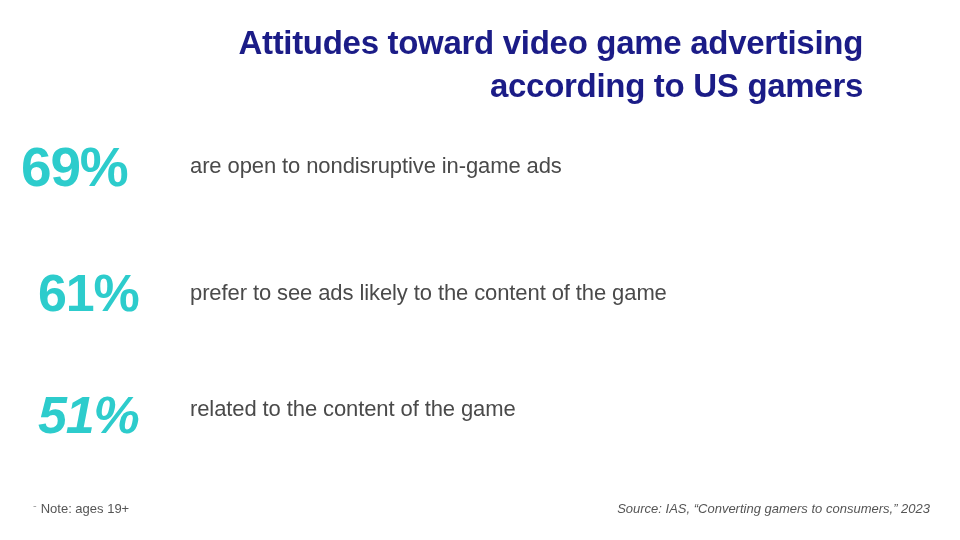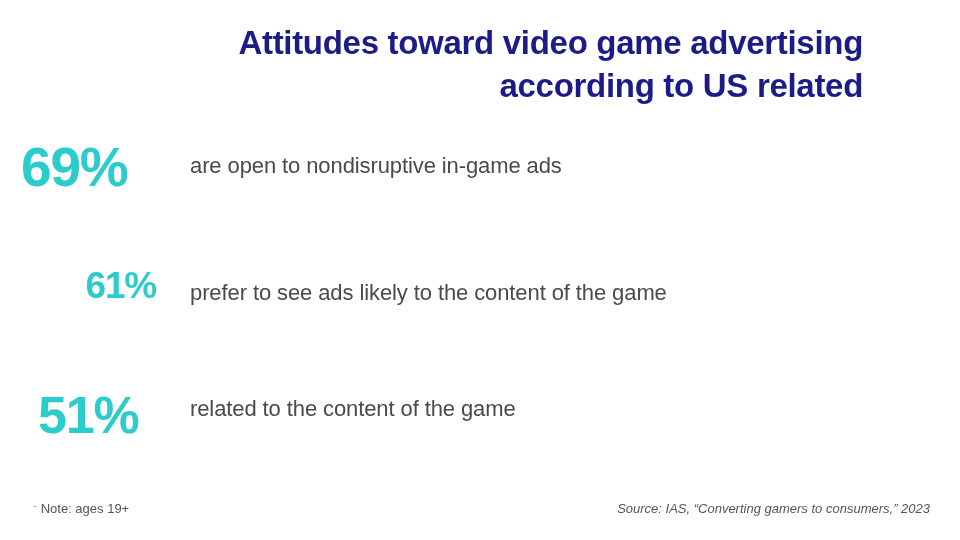--- a/index.html
+++ b/index.html
@@ -64,29 +64,30 @@
     white-space: nowrap;
   }
   .r1 .stat-value {
     width: 156px;
     padding-left: 21px;
     box-sizing: border-box;
     font-size: 55px;
   }
   .r2 .stat-value {
     width: 156px;
+    padding-left: 38px;
     box-sizing: border-box;
-    font-size: 37px;
-    text-align: right;
+    font-size: 52px;
   }
   .r3 .stat-value {
     width: 156px;
     padding-left: 38px;
     box-sizing: border-box;
     font-size: 52px;
+    font-style: italic;
   }
 
   .stat-desc {
     color: #4A4A4A;
     font-size: 22px;
     line-height: 1.33;
     font-weight: 400;
     padding-left: 34px;
     max-width: 730px;
     letter-spacing: -0.1px;
@@ -126,21 +127,21 @@
     margin-left: 40px;
   }
 </style>
 </head>
 <body>
 
 <div class="slide">
 
   <div class="title">
     <span class="title-line">Attitudes toward video game advertising</span>
-    <span class="title-line">according to US related</span>
+    <span class="title-line">according to US gamers</span>
   </div>
 
   <div class="stats">
 
     <div class="stat-row r1">
       <div class="stat-value">69%</div>
       <div class="stat-desc">
         <span class="desc-line">are open to nondisruptive in-game ads</span>
       </div>
     </div>

